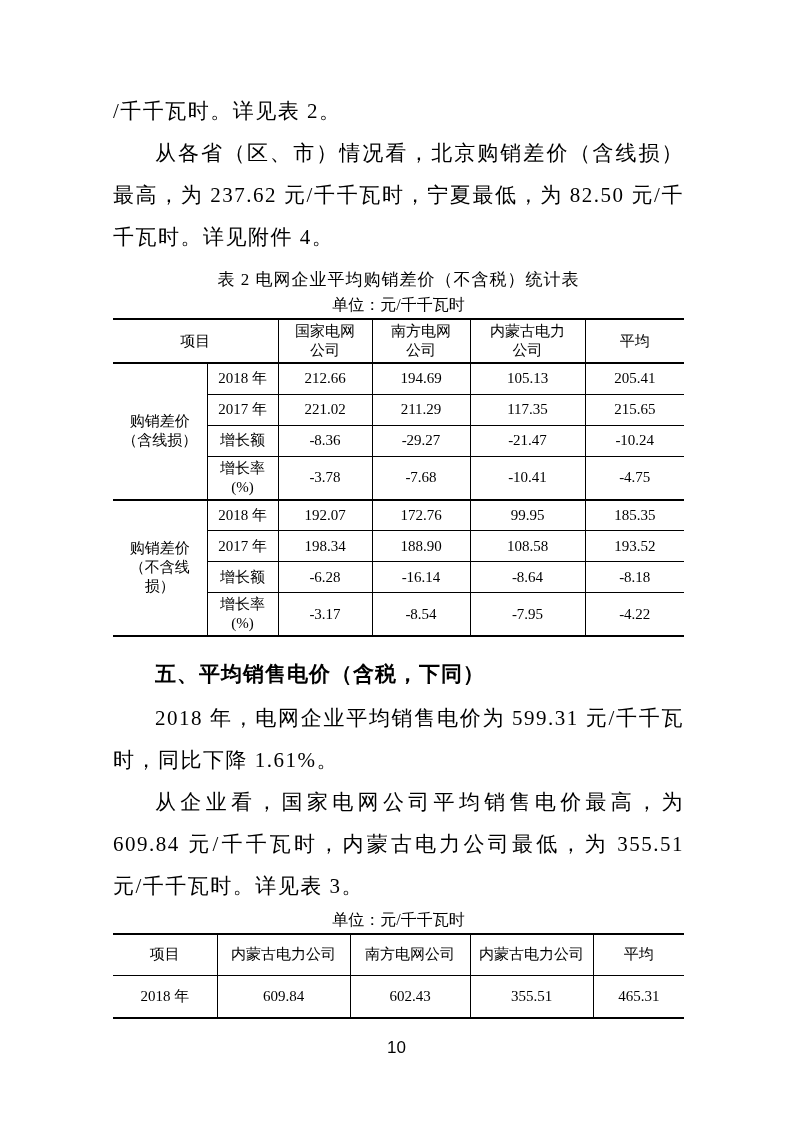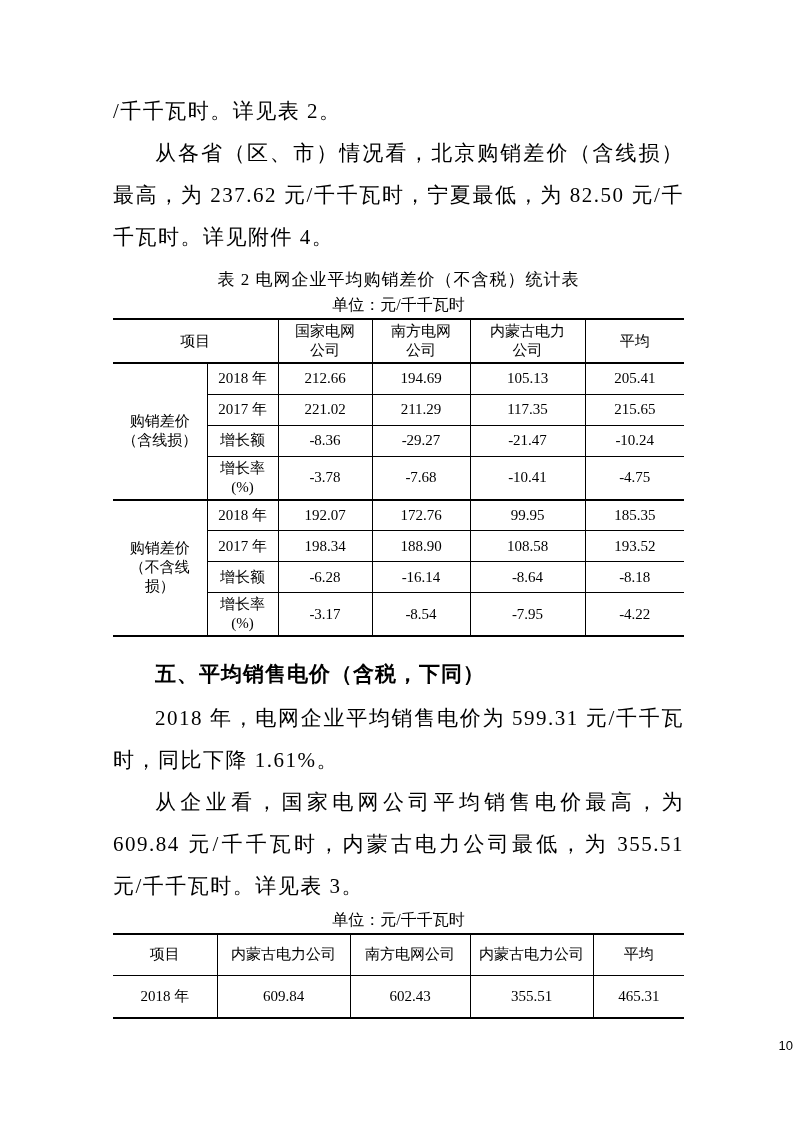--- a/index.html
+++ b/index.html
@@ -71,22 +71,22 @@
   td.group-end-cell  { border-bottom: 2px solid #000; }
   tr.h-header td { height: 43px; }
   tr.h-data td   { height: 31px; }
   tr.h-rate td   { height: 37px; }
   tr.h-data3 td  { height: 43px; }
   #table3 tr.h-header td { height: 41px; }
   .page-number {
     position: absolute;
     left: 0; right: 0;
     top: 1038px;
-    text-align: right;
-    font-size: 13px;
+    text-align: center;
+    font-size: 17px;
     font-family: "Liberation Sans", "DejaVu Sans", sans-serif;
   }
 </style>
 </head>
 <body>
 
 <div class="page">
   <div class="content">
 
     <p class="para">/千千瓦时。详见表 2。</p>

